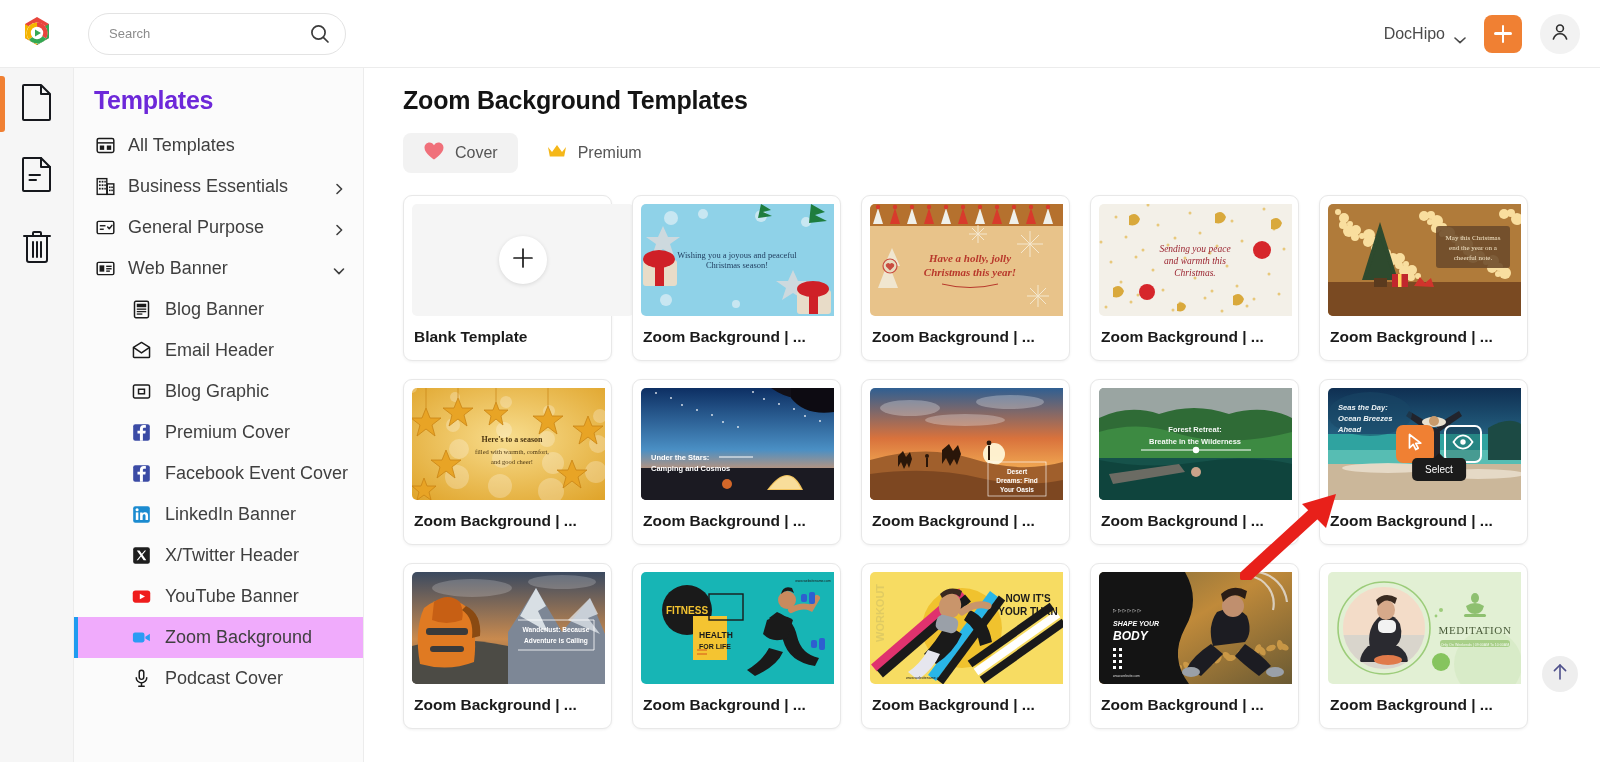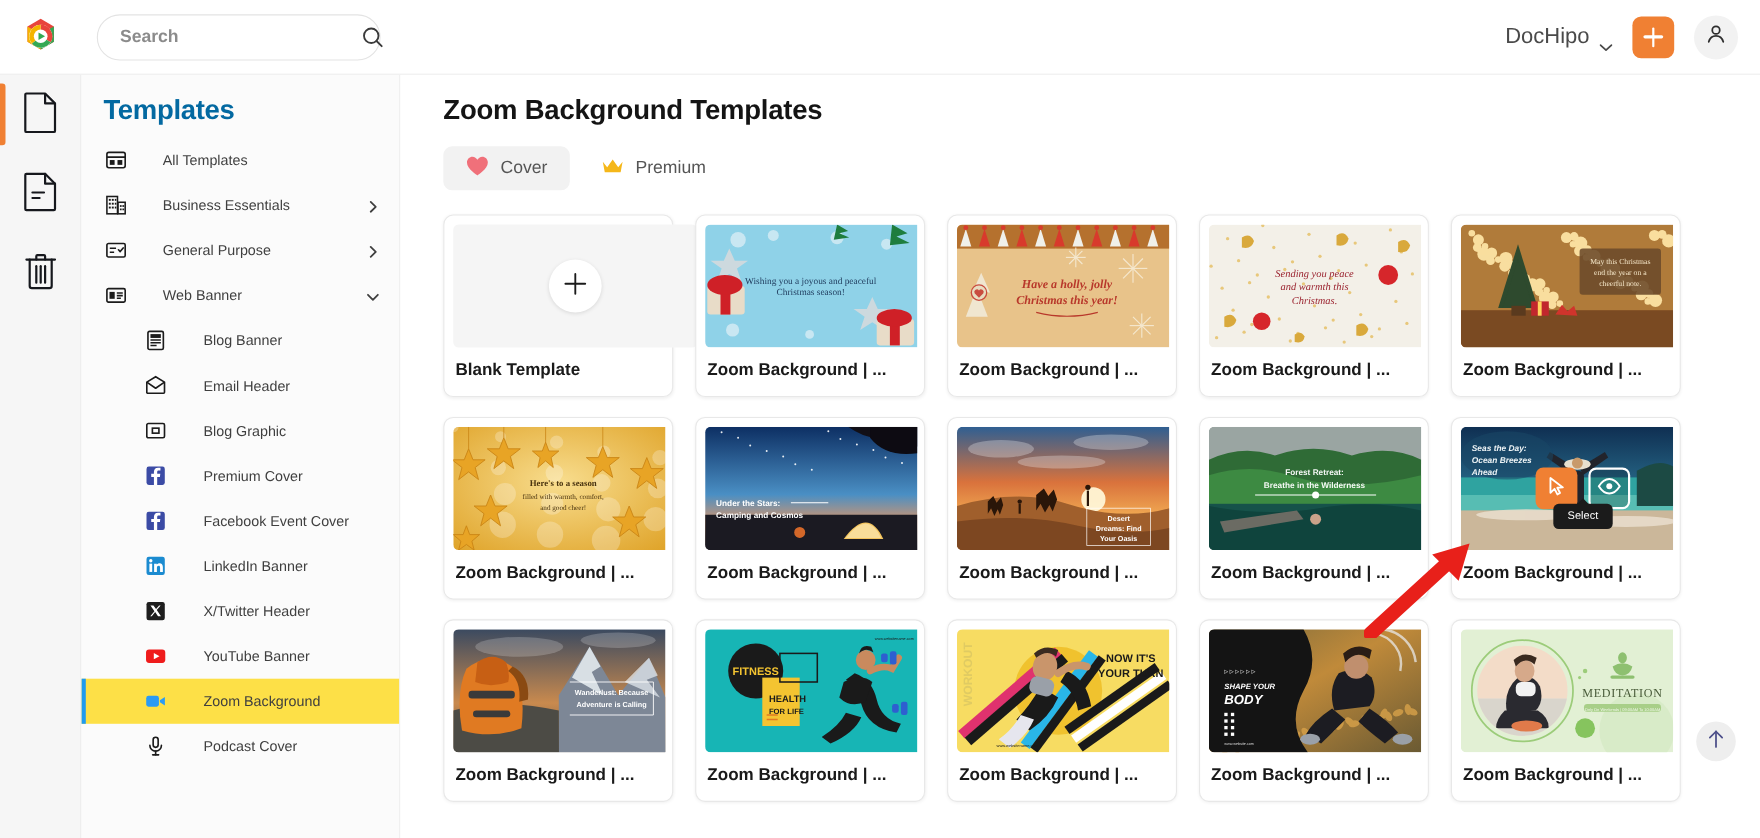--- a/index.html
+++ b/index.html
@@ -24,32 +24,32 @@
     margin-left: 30px;
     width: 258px; height: 42px;
     border: 1px solid #e3e3e3; border-radius: 21px;
     background: #fff;
     display: flex; align-items: center;
     padding: 0 14px 0 20px;
   }
   .search-input {
     flex: 1; border: none; outline: none; background: transparent;
     font-family: "Liberation Sans", sans-serif;
-    font-size: 16px; color: #a16207; font-weight: bold;
+    font-size: 13px; color: #a16207;
   }
   .search-input::placeholder { color: #8b8b8b; }
   .search-icon { width: 22px; height: 22px; flex: 0 0 22px; }
 
   .topbar-right {
     margin-left: auto; margin-right: 20px;
     display: flex; align-items: center; gap: 18px;
   }
   .brand-menu {
     display: flex; align-items: center; gap: 9px;
-    font-size: 20px; color: #4a4a4a; cursor: pointer;
+    font-size: 16px; color: #4a4a4a; cursor: pointer;
   }
   .chev { width: 12px; height: 8px; }
   .plus-btn {
     width: 38px; height: 38px; border-radius: 8px;
     background: #f08033;
     display: flex; align-items: center; justify-content: center;
     cursor: pointer;
   }
   .plus-btn .bar-h { position: absolute; width: 18px; height: 2.5px; background: #fff; border-radius: 2px; }
   .plus-btn .bar-v { position: absolute; width: 2.5px; height: 18px; background: #fff; border-radius: 2px; }
@@ -78,34 +78,34 @@
   }
 
   
   .sidebar {
     position: absolute; top: 68px; left: 74px; width: 290px; height: 694px;
     background: #fbfbfb;
     border-right: 1px solid #ececec;
     overflow: hidden;
   }
   .sidebar-title {
-    font-size: 25px; font-weight: bold; color: #0369a1;
+    font-size: 25px; font-weight: bold; color: #6d28d9;
     padding: 18px 0 10px 20px; letter-spacing: -0.3px;
   }
   .nav-item {
     display: flex; align-items: center;
     height: 41px; padding-left: 20px; padding-right: 18px;
     cursor: pointer; position: relative;
   }
   .nav-item .nav-ico { width: 22px; flex: 0 0 22px; display: flex; align-items: center; justify-content: center; margin-right: 12px; }
-  .nav-item .nav-label { font-size: 13px; color: #3f3f3f; white-space: nowrap; margin-left: 20px; }
+  .nav-item .nav-label { font-size: 18px; color: #3f3f3f; white-space: nowrap; }
   .nav-item .nav-arrow { margin-left: auto; width: 12px; height: 12px; }
   .nav-item.sub { padding-left: 56px; }
   .nav-item.sub .nav-ico { margin-right: 13px; }
-  .nav-item.selected { background: #fde047; }
+  .nav-item.selected { background: #f0abfc; }
   .nav-item.selected::before {
     content: ""; position: absolute; left: 0; top: 0; width: 4px; height: 41px; background: #1f9bf0;
   }
 
   
   .main {
     position: absolute; top: 68px; left: 364px; width: 1236px; height: 694px;
     background: #ffffff; overflow: hidden;
   }
   .page-title {

